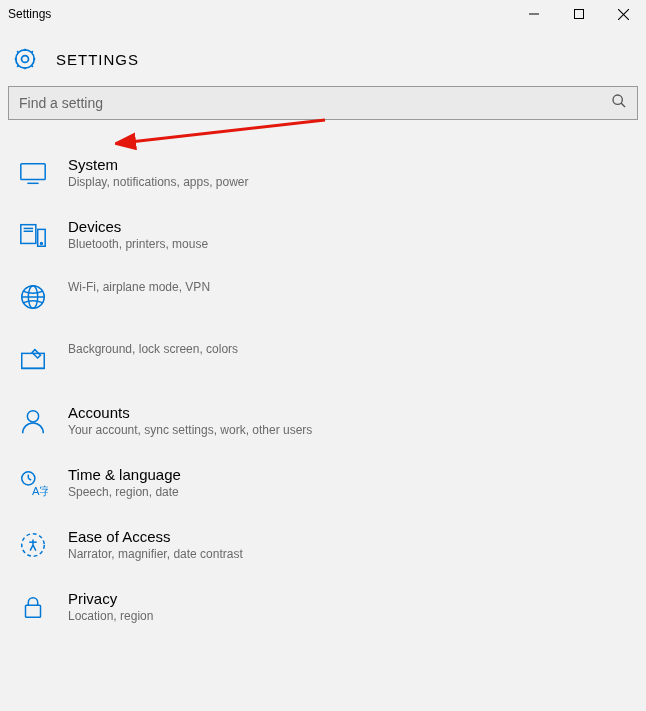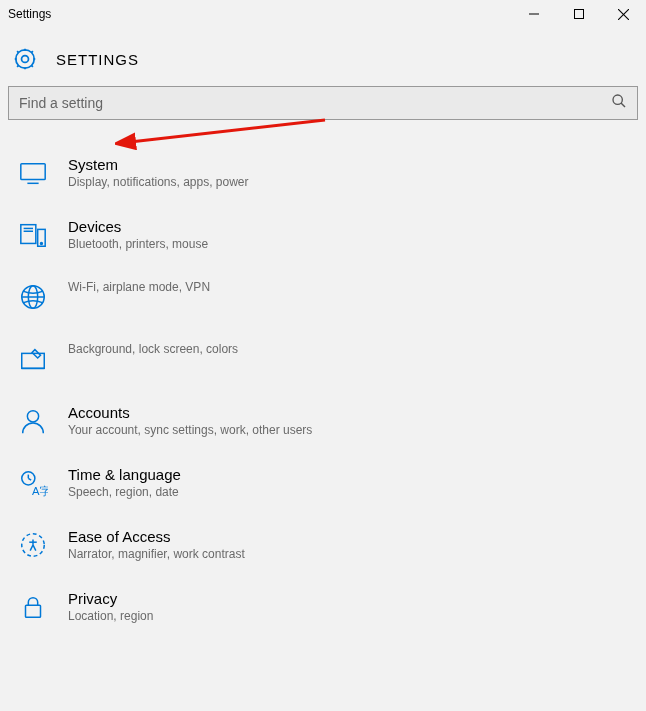--- a/index.html
+++ b/index.html
@@ -240,21 +240,21 @@
   <div class="category">
     <span class="cat-icon">
       <svg width="30" height="30" viewBox="0 0 32 32" fill="none" stroke="#0078d7" stroke-width="1.6" stroke-dasharray="4 3">
           <circle cx="16" cy="16" r="12"></circle>
           <path stroke-dasharray="0" d="M16 10 l0 6 M13 22 l3 -6 l3 6"></path>
           <line stroke-dasharray="0" x1="12" y1="13" x2="20" y2="13"></line>
         </svg>
     </span>
     <div class="cat-text">
       <span class="cat-title">Ease of Access</span>
-      <span class="cat-desc">Narrator, magnifier, work contrast</span>
+      <span class="cat-desc">Narrator, magnifier, date contrast</span>
     </div>
   </div>
 
   <div class="category">
     <span class="cat-icon">
       <svg width="30" height="30" viewBox="0 0 32 32" fill="none" stroke="#0078d7" stroke-width="1.6">
           <rect x="8" y="14" width="16" height="13" rx="1"></rect>
           <path d="M11 14 v-3 a5 5 0 0 1 10 0 v3"></path>
         </svg>
     </span>

